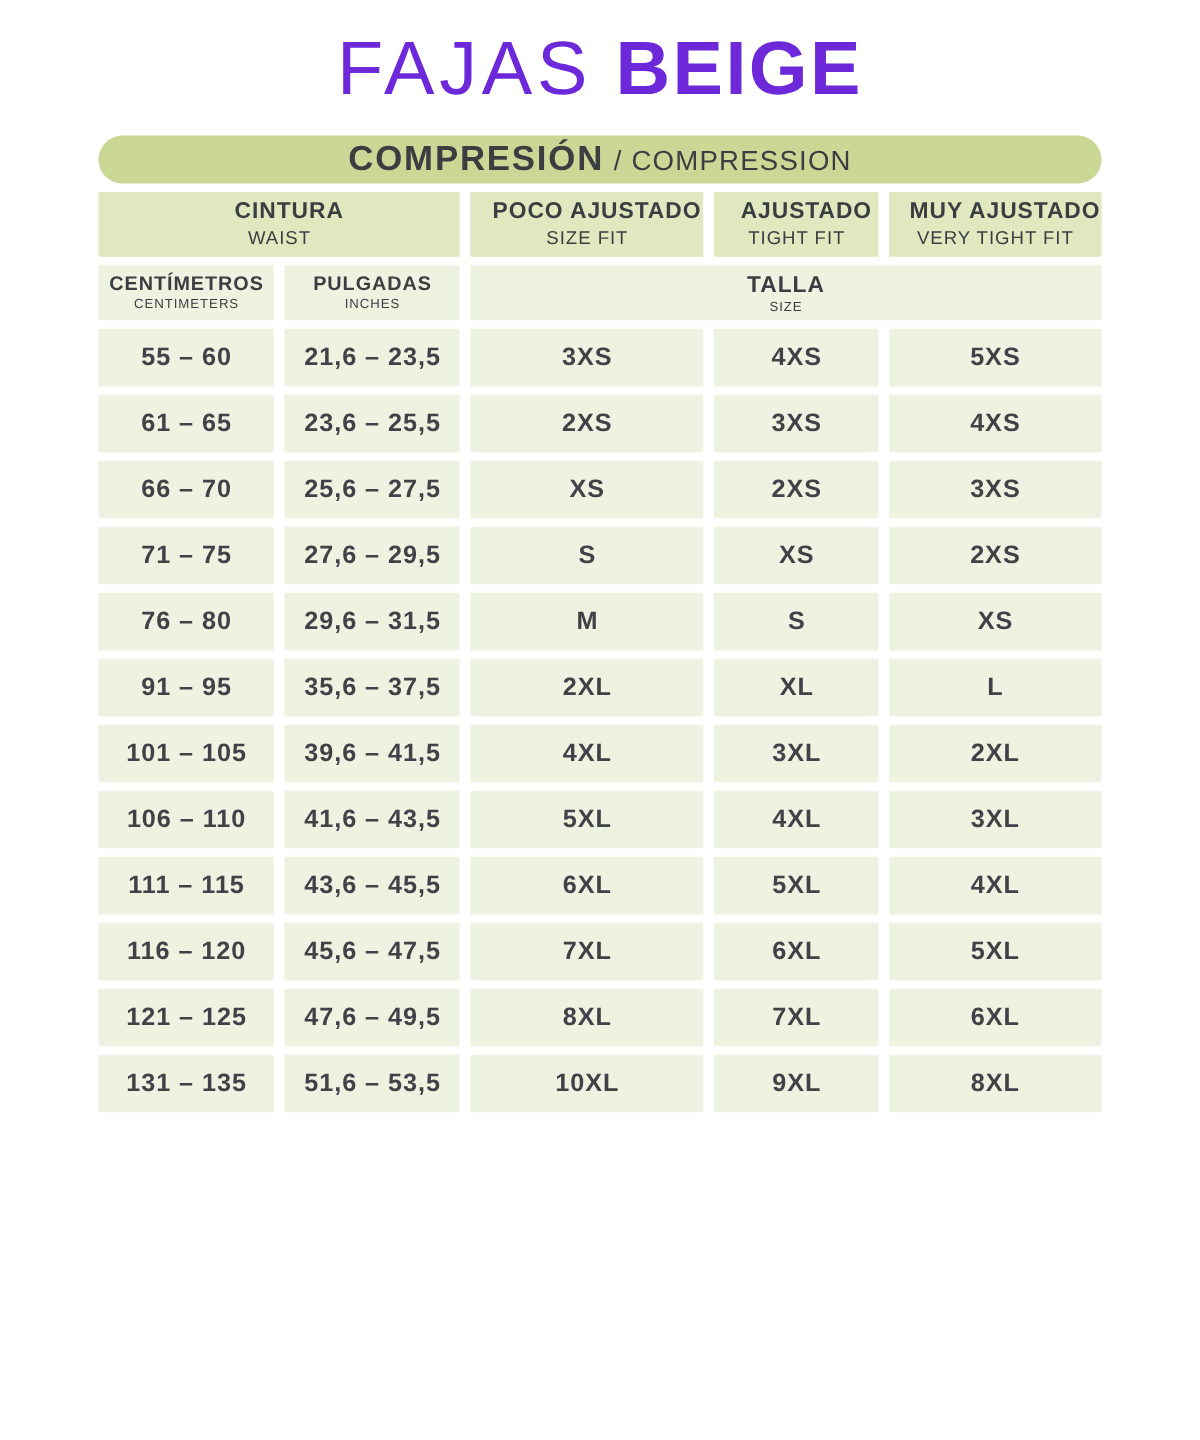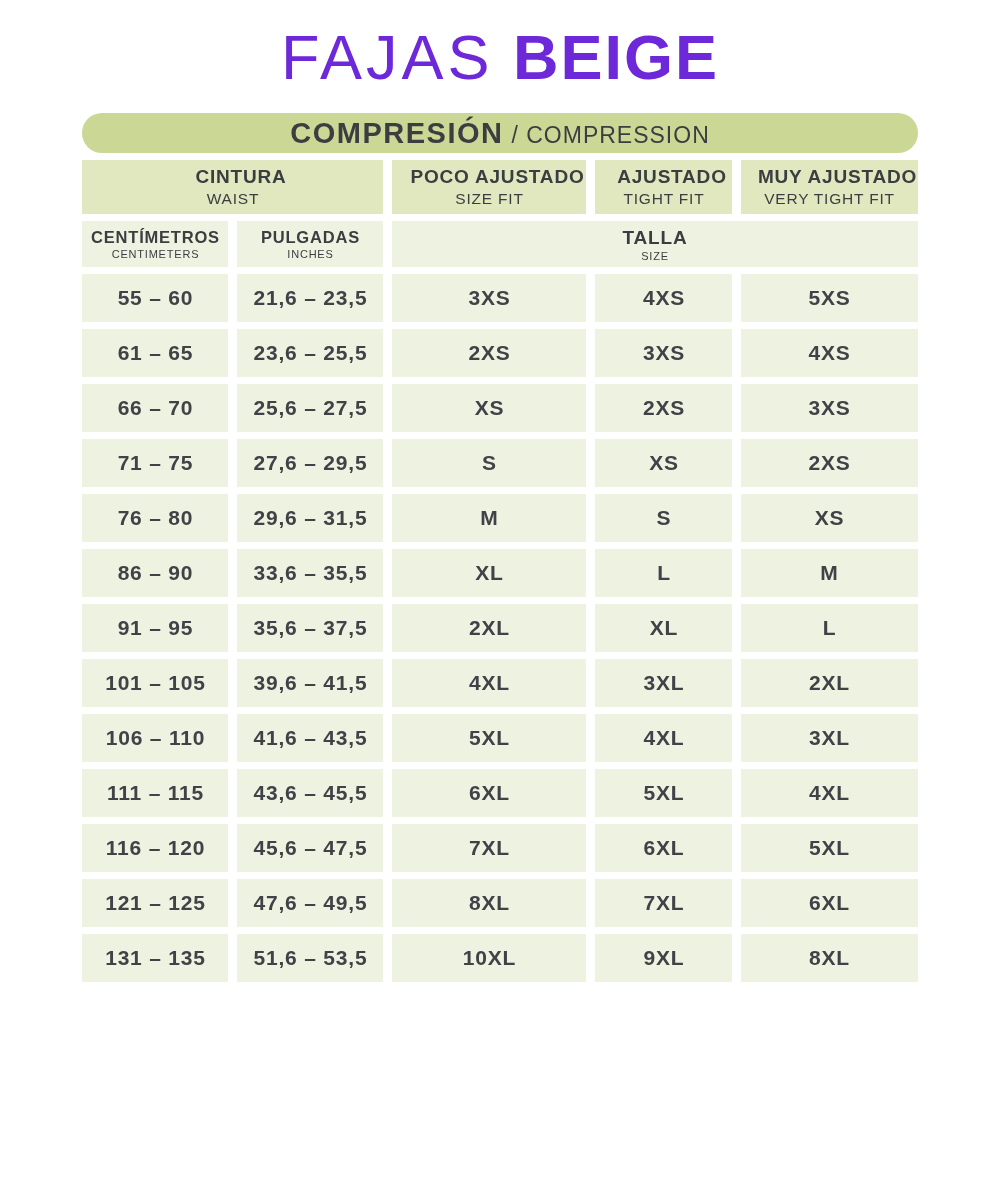--- a/index.html
+++ b/index.html
@@ -202,27 +202,20 @@
 
         <tr>
           <td>76 – 80</td>
           <td>29,6 – 31,5</td>
           <td>M</td>
           <td>S</td>
           <td>XS</td>
         </tr>
 
 
-        <tr>
-          <td>86 – 90</td>
-          <td>33,6 – 35,5</td>
-          <td>XL</td>
-          <td>L</td>
-          <td>M</td>
-        </tr>
 
         <tr>
           <td>91 – 95</td>
           <td>35,6 – 37,5</td>
           <td>2XL</td>
           <td>XL</td>
           <td>L</td>
         </tr>
 
 

